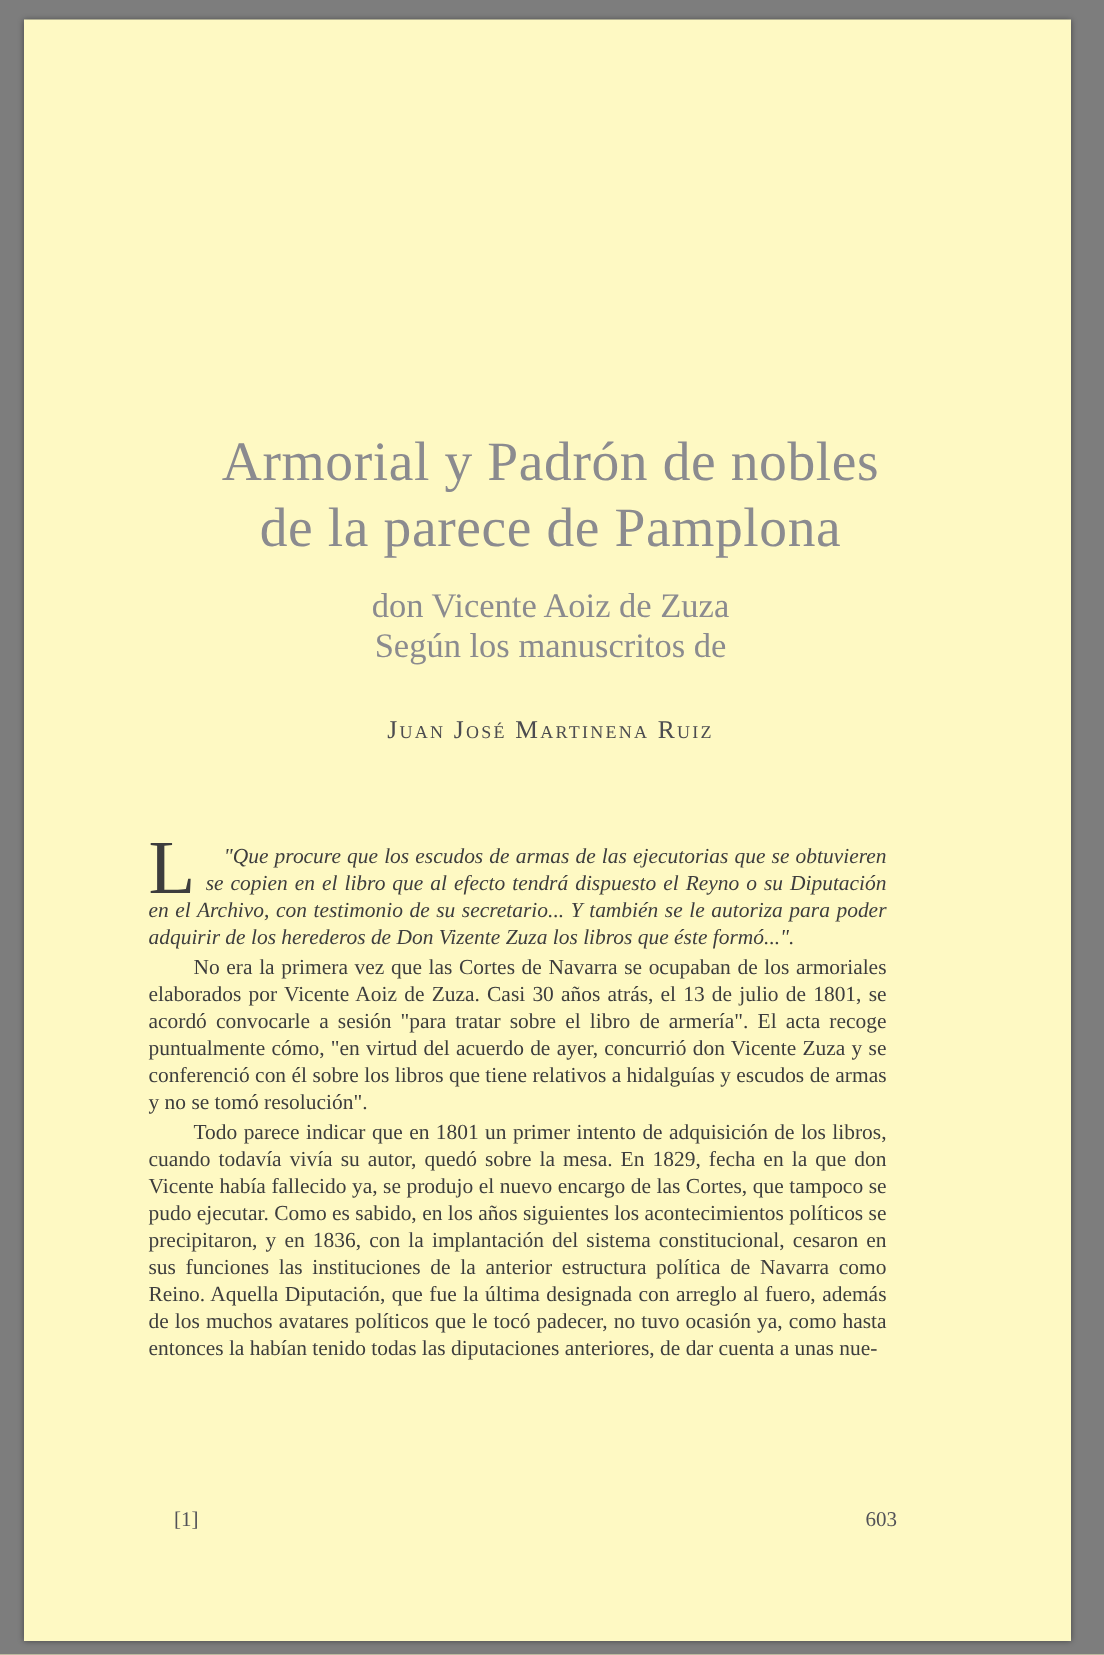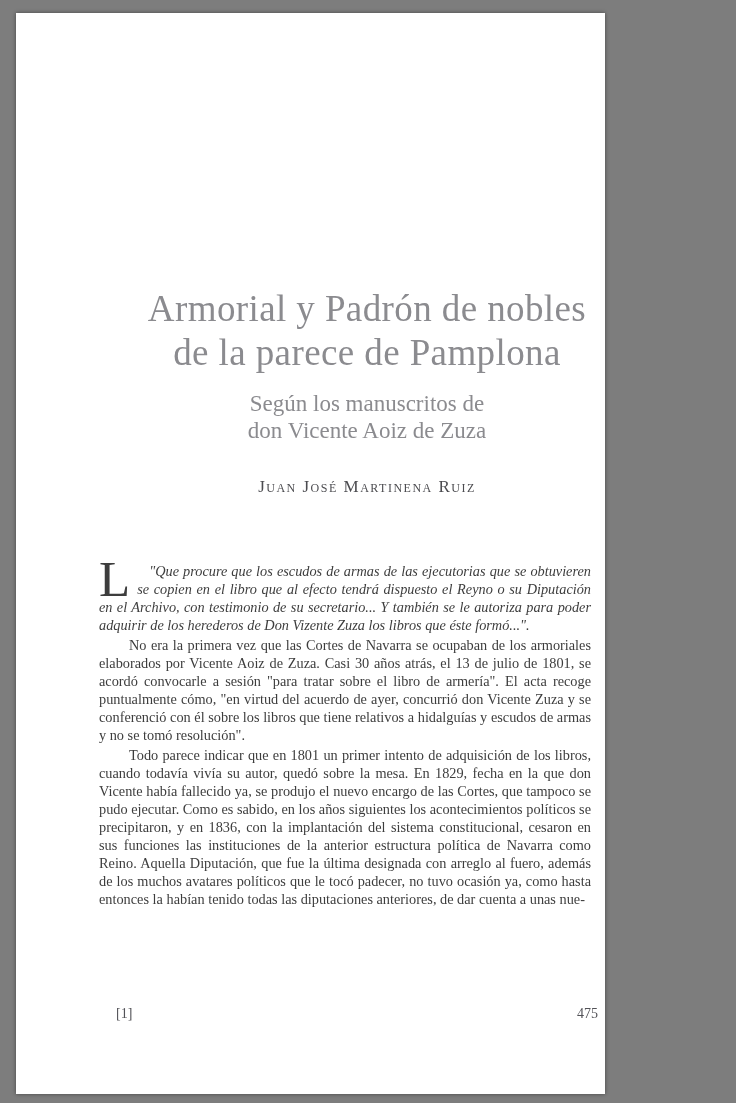--- a/index.html
+++ b/index.html
@@ -11,23 +11,23 @@
     height: 1103px;
     position: relative;
     background: #7d7d7d;
     font-family: "Liberation Serif", serif;
     overflow: hidden;
   }
   .page {
     position: absolute;
     left: 16px;
     top: 13px;
-    width: 589px;
+    width: 698px;
     height: 1081px;
-    background: #ffffff;
+    background: #fef9c3;
     box-shadow: 0 0 4px rgba(0,0,0,0.45);
   }
   .heading-block {
     position: absolute;
     left: 86px;
     width: 530px;
     text-align: center;
   }
   .title {
     top: 274px;
@@ -96,33 +96,33 @@
 <body>
 
 <div class="page">
 
   <div class="heading-block title">
     <div>Armorial y Padrón de nobles</div>
     <div>de la parece de Pamplona</div>
   </div>
 
   <div class="heading-block subtitle">
+    <div>don Vicente Aoiz de Zuza</div>
     <div>Según los manuscritos de</div>
-    <div>don Vicente Aoiz de Zuza</div>
   </div>
 
   <div class="heading-block author">Juan José Martinena Ruiz</div>
 
   <div class="body-text">
     <p class="first-para">
       <span class="dropcap">L</span>
     </p>
     <p class="quote">"Que procure que los escudos de armas de las ejecutorias que se obtuvieren se copien en el libro que al efecto tendrá dispuesto el Reyno o su Diputación en el Archivo, con testimonio de su secretario... Y también se le autoriza para poder adquirir de los herederos de Don Vizente Zuza los libros que éste formó...".</p>
     <p class="para">No era la primera vez que las Cortes de Navarra se ocupaban de los armoriales elaborados por Vicente Aoiz de Zuza. Casi 30 años atrás, el 13 de julio de 1801, se acordó convocarle a sesión "para tratar sobre el libro de armería". El acta recoge puntualmente cómo, "en virtud del acuerdo de ayer, concurrió don Vicente Zuza y se conferenció con él sobre los libros que tiene relativos a hidalguías y escudos de armas y no se tomó resolución".</p>
     <p class="para">Todo parece indicar que en 1801 un primer intento de adquisición de los libros, cuando todavía vivía su autor, quedó sobre la mesa. En 1829, fecha en la que don Vicente había fallecido ya, se produjo el nuevo encargo de las Cortes, que tampoco se pudo ejecutar. Como es sabido, en los años siguientes los acontecimientos políticos se precipitaron, y en 1836, con la implantación del sistema constitucional, cesaron en sus funciones las instituciones de la anterior estructura política de Navarra como Reino. Aquella Diputación, que fue la última designada con arreglo al fuero, además de los muchos avatares políticos que le tocó padecer, no tuvo ocasión ya, como hasta entonces la habían tenido todas las diputaciones anteriores, de dar cuenta a unas nue-</p>
   </div>
 
   <div class="footer">
     <span>[1]</span>
-    <span>475</span>
+    <span>603</span>
   </div>
 
 </div>
 
 </body></html>

